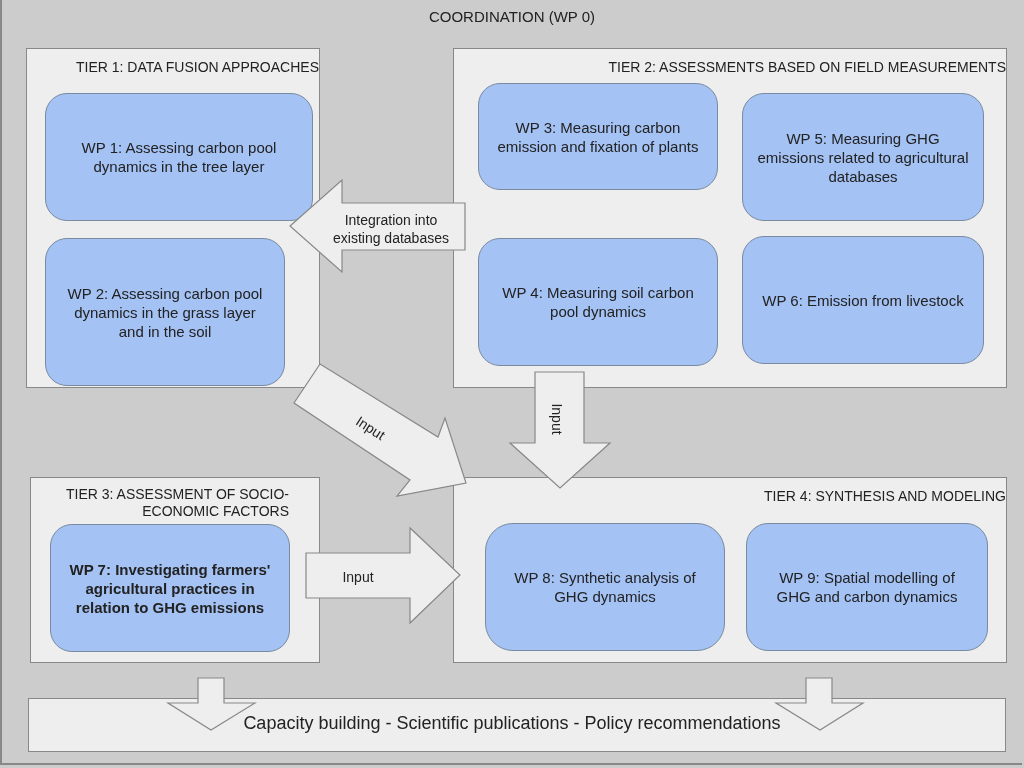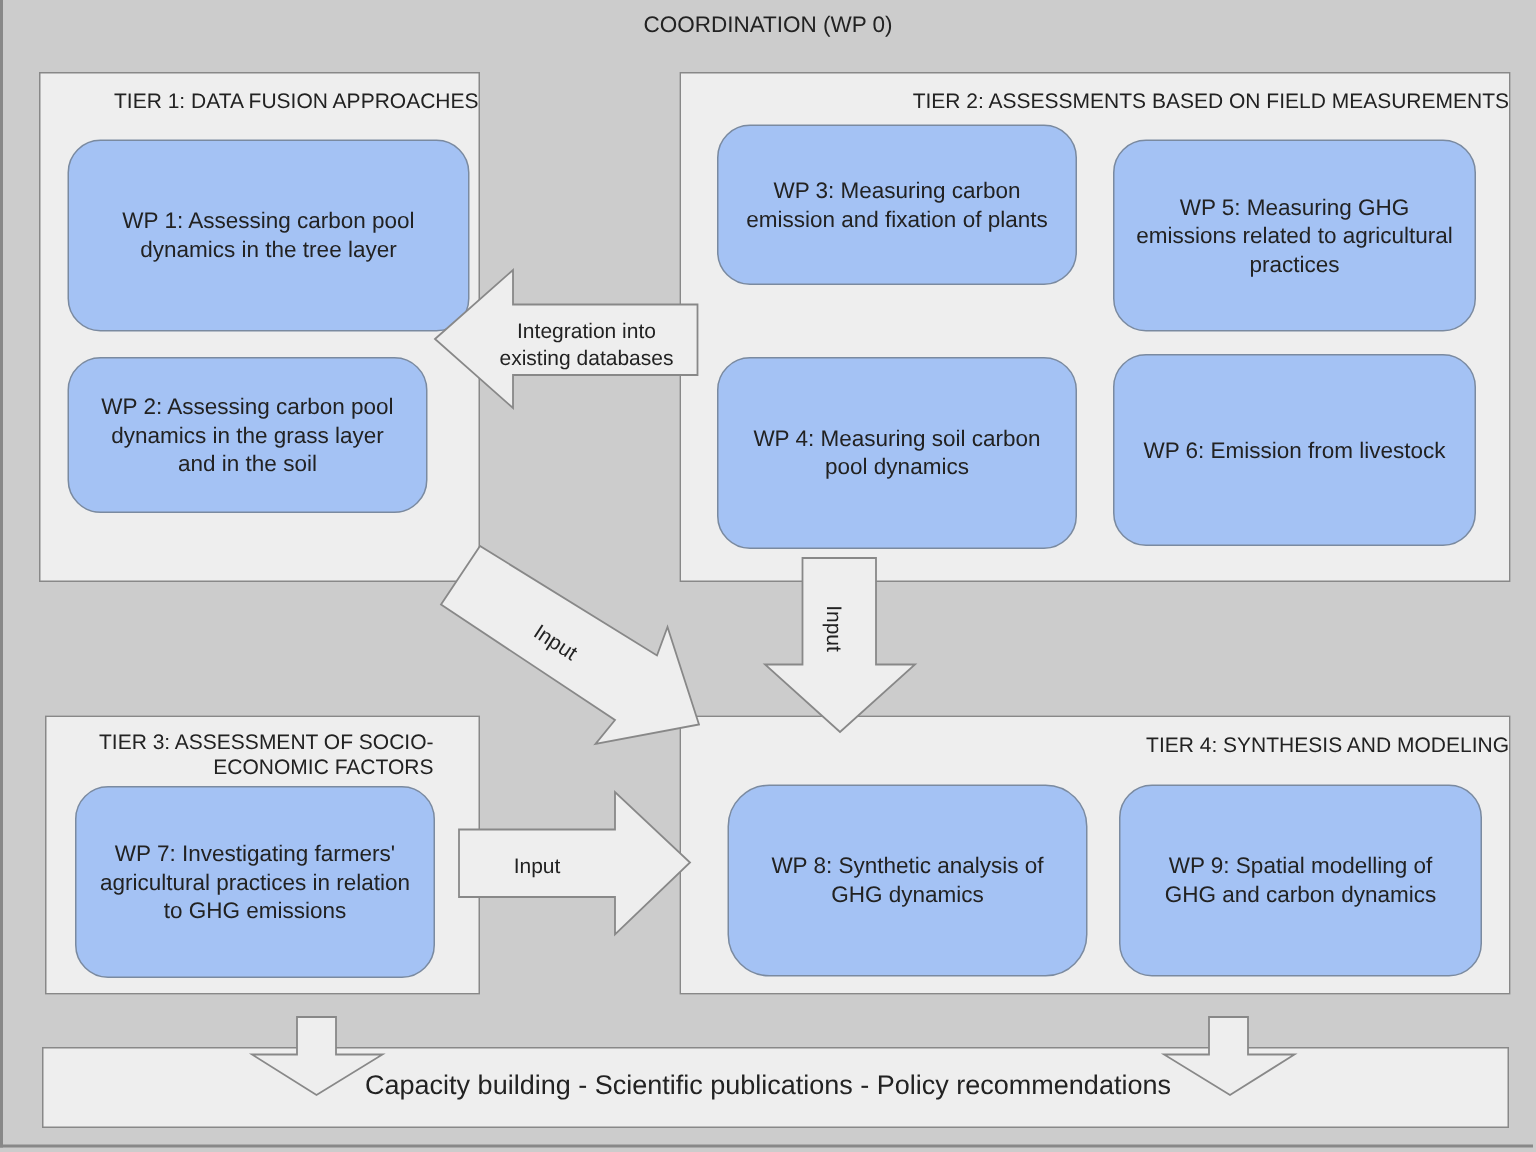--- a/index.html
+++ b/index.html
@@ -19,34 +19,34 @@
 </head>
 <body>
 
 <div class="frame"></div>
 <div class="title">COORDINATION (WP 0)</div>
 
 <div class="tier" style="left:26px;top:48px;width:294px;height:340px;">
   <div class="tier-title" style="top:10px;">TIER 1: DATA FUSION APPROACHES</div>
 </div>
 <div class="wp" style="left:45px;top:93px;width:268px;height:128px;">WP 1: Assessing carbon pool dynamics in the tree layer</div>
-<div class="wp" style="left:45px;top:238px;width:240px;height:104px;">WP 2: Assessing carbon pool dynamics in the grass layer and in the soil</div>
+<div class="wp" style="left:45px;top:238px;width:240px;height:148px;">WP 2: Assessing carbon pool dynamics in the grass layer and in the soil</div>
 
 <div class="tier" style="left:453px;top:48px;width:554px;height:340px;">
   <div class="tier-title" style="top:10px;">TIER 2: ASSESSMENTS BASED ON FIELD MEASUREMENTS</div>
 </div>
 <div class="wp" style="left:478px;top:83px;width:240px;height:107px;">WP 3: Measuring carbon emission and fixation of plants</div>
-<div class="wp" style="left:742px;top:93px;width:242px;height:128px;">WP 5: Measuring GHG emissions related to agricultural practices</div>
+<div class="wp" style="left:742px;top:93px;width:242px;height:128px;">WP 5: Measuring GHG emissions related to agricultural databases</div>
 <div class="wp" style="left:478px;top:238px;width:240px;height:128px;">WP 4: Measuring soil carbon pool dynamics</div>
 <div class="wp" style="left:742px;top:236px;width:242px;height:128px;">WP 6:  Emission from livestock</div>
 
 <div class="tier" style="left:30px;top:477px;width:290px;height:186px;">
   <div class="tier-title" style="top:8px;padding:0 30px;">TIER 3: ASSESSMENT OF SOCIO-ECONOMIC FACTORS</div>
 </div>
-<div class="wp" style="left:50px;top:524px;width:240px;height:128px;">WP 7: Investigating farmers' agricultural practices in relation to GHG emissions</div>
+<div class="wp" style="left:50px;top:524px;width:240px;height:128px;font-weight:bold;">WP 7: Investigating farmers' agricultural practices in relation to GHG emissions</div>
 
 <div class="tier" style="left:453px;top:477px;width:554px;height:186px;">
   <div class="tier-title" style="top:10px;">TIER 4: SYNTHESIS AND MODELING</div>
 </div>
 <div class="wp" style="left:485px;top:523px;width:240px;height:128px;border-radius:28px;">WP 8: Synthetic analysis of GHG dynamics</div>
 <div class="wp" style="left:746px;top:523px;width:242px;height:128px;">WP 9: Spatial modelling of GHG and carbon dynamics</div>
 
 <div class="bottom"></div>
 
 <svg class="arrows" width="1024" height="768" style="z-index:2;">

